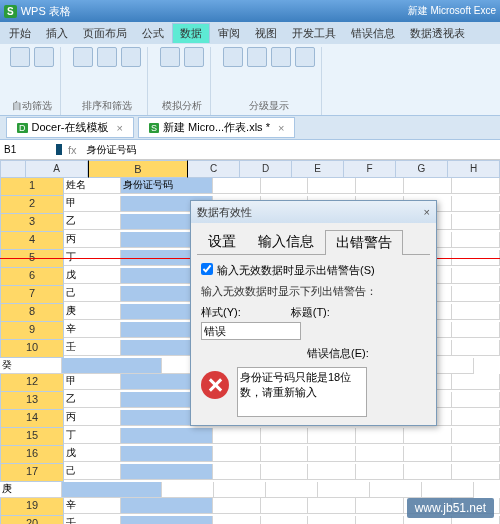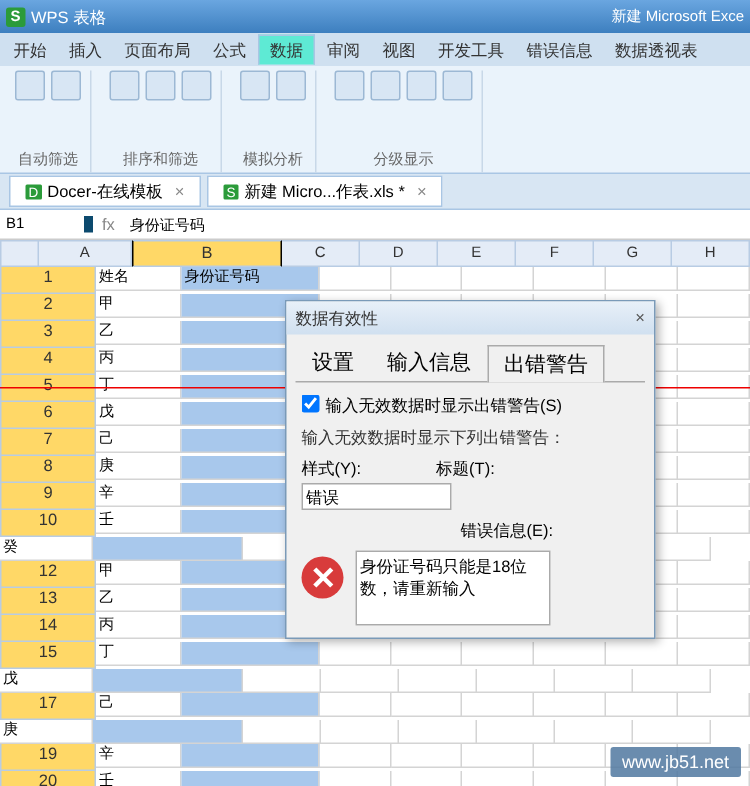--- a/index.html
+++ b/index.html
@@ -303,20 +303,21 @@
       <div class="cell" style="width: 62px;">丁</div>
       <div class="cell selcol" style="width: 100px;"></div>
       <div class="cell" style="width: 52px;"></div>
       <div class="cell" style="width: 52px;"></div>
       <div class="cell" style="width: 52px;"></div>
       <div class="cell" style="width: 52px;"></div>
       <div class="cell" style="width: 52px;"></div>
       <div class="cell" style="width: 52px;"></div>
     </div>
     <div class="row">
+      <div class="rowh sel">16</div>
       <div class="cell" style="width: 62px;">戊</div>
       <div class="cell selcol" style="width: 100px;"></div>
       <div class="cell" style="width: 52px;"></div>
       <div class="cell" style="width: 52px;"></div>
       <div class="cell" style="width: 52px;"></div>
       <div class="cell" style="width: 52px;"></div>
       <div class="cell" style="width: 52px;"></div>
       <div class="cell" style="width: 52px;"></div>
     </div>
     <div class="row">

